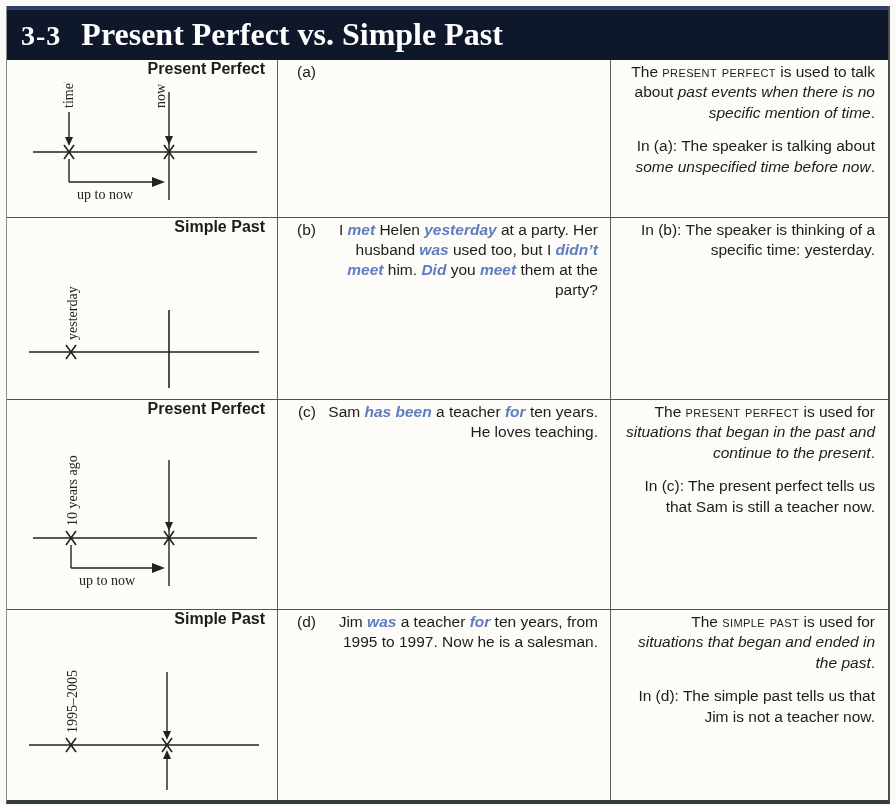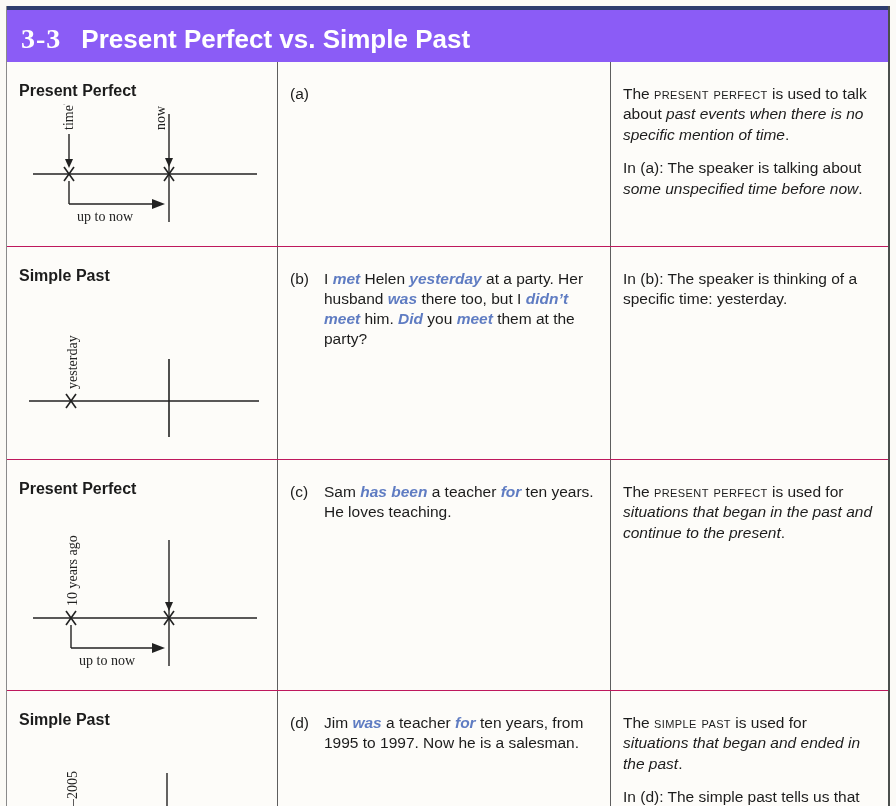--- a/index.html
+++ b/index.html
@@ -11,47 +11,46 @@
     padding: 6px 6px 0 6px;
   }
   .chart-box {
     width: 884px;
     background: #fdfcf9;
     border-left: 1px solid #8a8a8a;
     border-right: 2px solid #4a4f4d;
     border-bottom: 4px solid #333d39;
   }
   .band {
-    background: #8b5cf6;
+    background: #0f172a;
     border-top: 4px solid #2e3d6e;
     padding: 6px 14px 7px 14px;
     display: flex;
     align-items: baseline;
     gap: 20px;
   }
   .band .num {
     font-family: "Liberation Serif", serif;
     font-weight: 700;
     font-size: 28px;
     color: #ffffff;
     letter-spacing: 1px;
   }
   .band .ttl {
-    font-family: Liberation Sans, sans-serif;
+    font-family: Liberation Serif, serif;
     font-weight: 700;
-    font-size: 26px;
+    font-size: 32px;
     color: #ffffff;
-    margin-top: 8px;
   }
   .grid-row {
     display: grid;
     grid-template-columns: 270px 333px 277px;
   }
   .grid-row + .grid-row { border-top: 1px solid #be185d; }
-  .cell { padding: 20px 12px; }
+  .cell { padding: 0 12px; text-align: right; }
   .cell + .cell { border-left: 1px solid #5e5e5e; }
   .tense-head {
     font-weight: 700;
     font-size: 16px;
     margin-bottom: 4px;
   }
   .diagram { display: block; }
   .diagram text {
     font-family: "Liberation Serif", serif;
     font-size: 14px;
@@ -141,21 +140,21 @@
           <line x1="47" y1="105" x2="57" y2="119"></line>
             <line x1="57" y1="105" x2="47" y2="119"></line>
         </g>
         <text transform="translate(58 100) rotate(-90)">yesterday</text>
         <line x1="150" y1="70" x2="150" y2="148" stroke="#222" stroke-width="1.6"></line>
       </svg>
     </div>
     <div class="cell">
       <div class="example">
         <span class="letter">(b)</span>
-        <span><span>I </span><span class="s-v">met</span><span> Helen </span><span class="s-v">yesterday</span><span> at a party.  Her husband </span><span class="s-v">was</span><span> there too, but I </span><span class="s-v">didn’t meet</span><span> him.  </span><span class="s-v">Did</span><span> you </span><span class="s-v">meet</span><span> them at the party?</span></span>
+        <span><span>I </span><span class="s-v">met</span><span> Helen </span><span class="s-v">yesterday</span><span> at a party.  Her husband </span><span class="s-v">was</span><span> used too, but I </span><span class="s-v">didn’t meet</span><span> him.  </span><span class="s-v">Did</span><span> you </span><span class="s-v">meet</span><span> them at the party?</span></span>
       </div>
     </div>
     <div class="cell">
       <div class="explain">
         <p><span>In (b):  The speaker is thinking of a specific time: yesterday.</span></p>
       </div>
     </div>
   </div>
 
   <div class="grid-row r2">
@@ -182,20 +181,21 @@
     </div>
     <div class="cell">
       <div class="example">
         <span class="letter">(c)</span>
         <span><span>Sam </span><span class="s-v">has been</span><span> a teacher </span><span class="s-v">for</span><span> ten years.  He loves teaching.</span></span>
       </div>
     </div>
     <div class="cell">
       <div class="explain">
         <p><span>The </span><span class="s-sc">present perfect</span><span> is used for </span><span class="s-i">situations that began in the past and continue to the present</span><span>.</span></p>
+        <p><span>In (c):  The present perfect tells us that Sam is still a teacher now.</span></p>
       </div>
     </div>
   </div>
 
   <div class="grid-row r3">
     <div class="cell">
       <div class="tense-head">Simple Past</div>
       <svg class="diagram" width="246" height="160" viewBox="0 0 246 160">
         <line x1="10" y1="113" x2="240" y2="113" stroke="#222" stroke-width="1.4"></line>
         <g stroke="#222" stroke-width="1.6">

